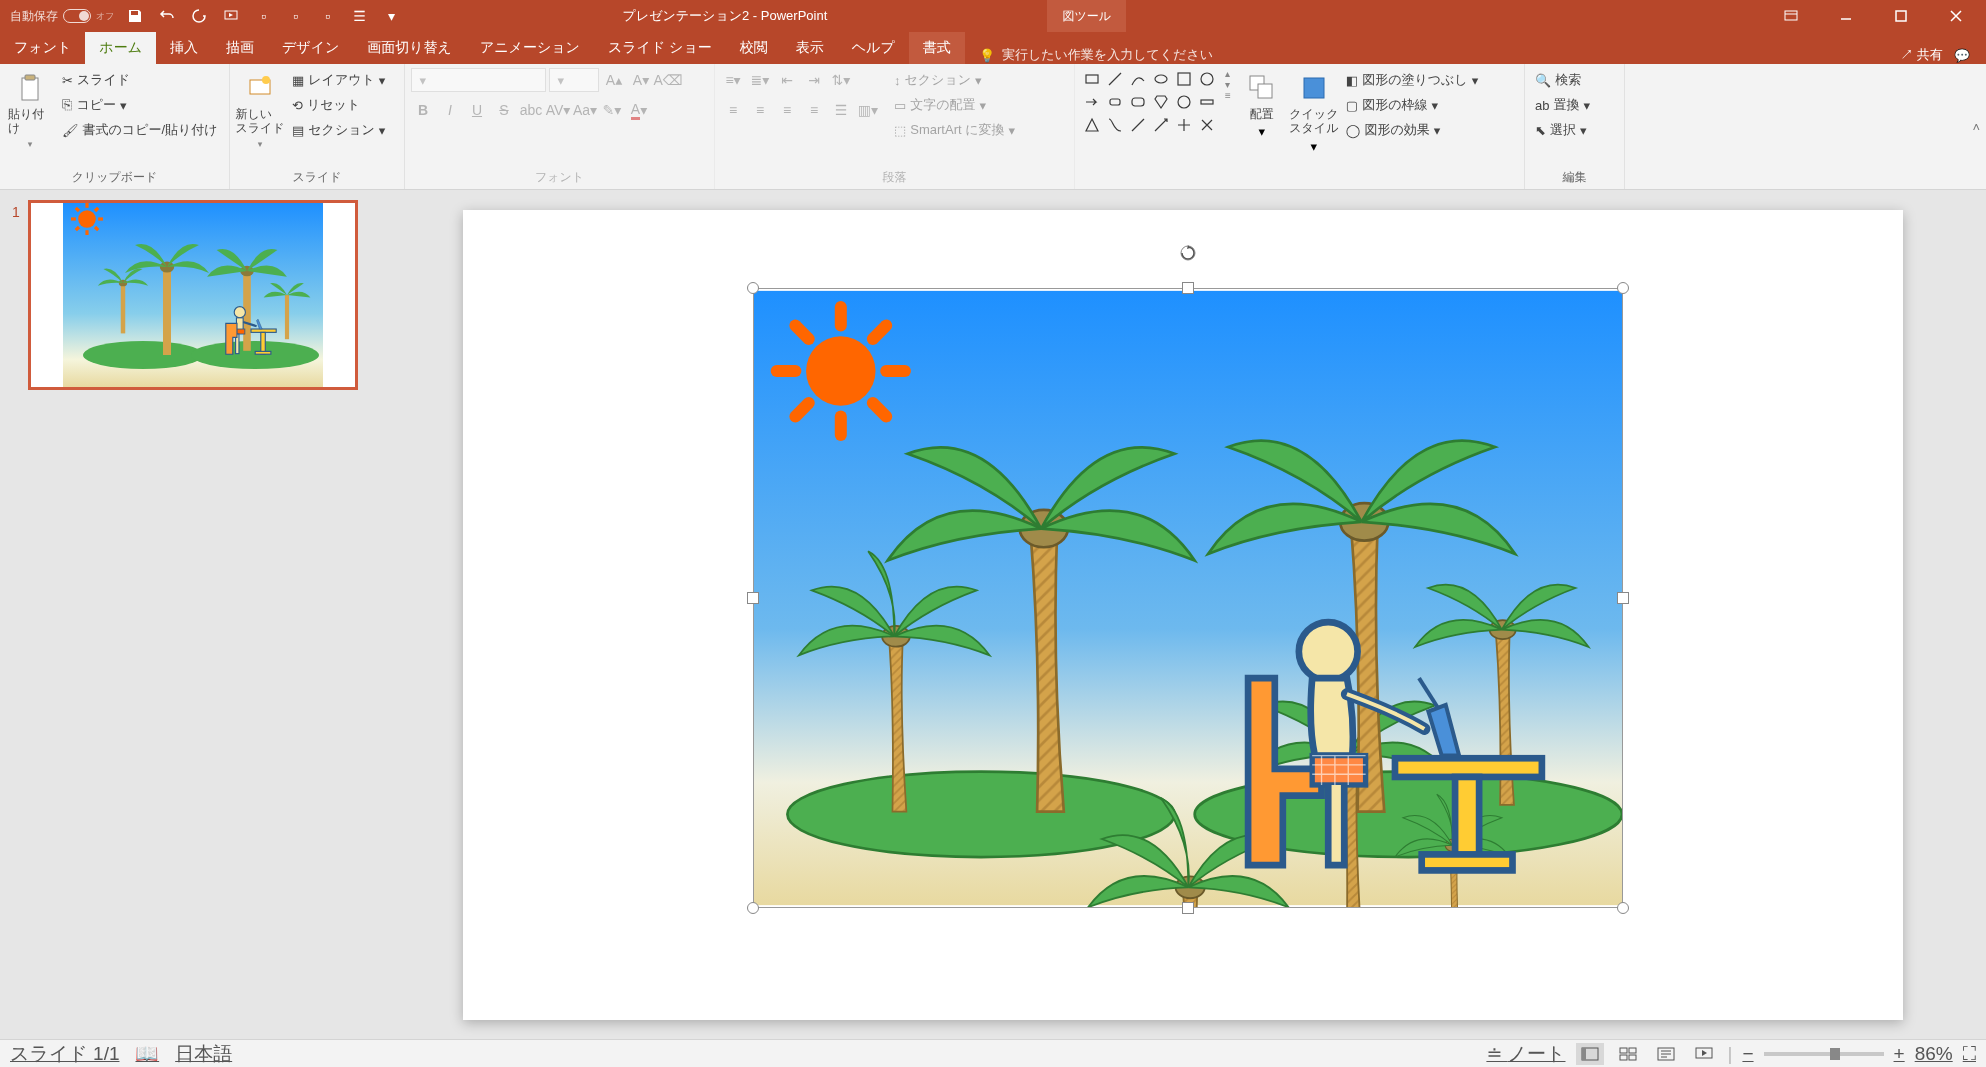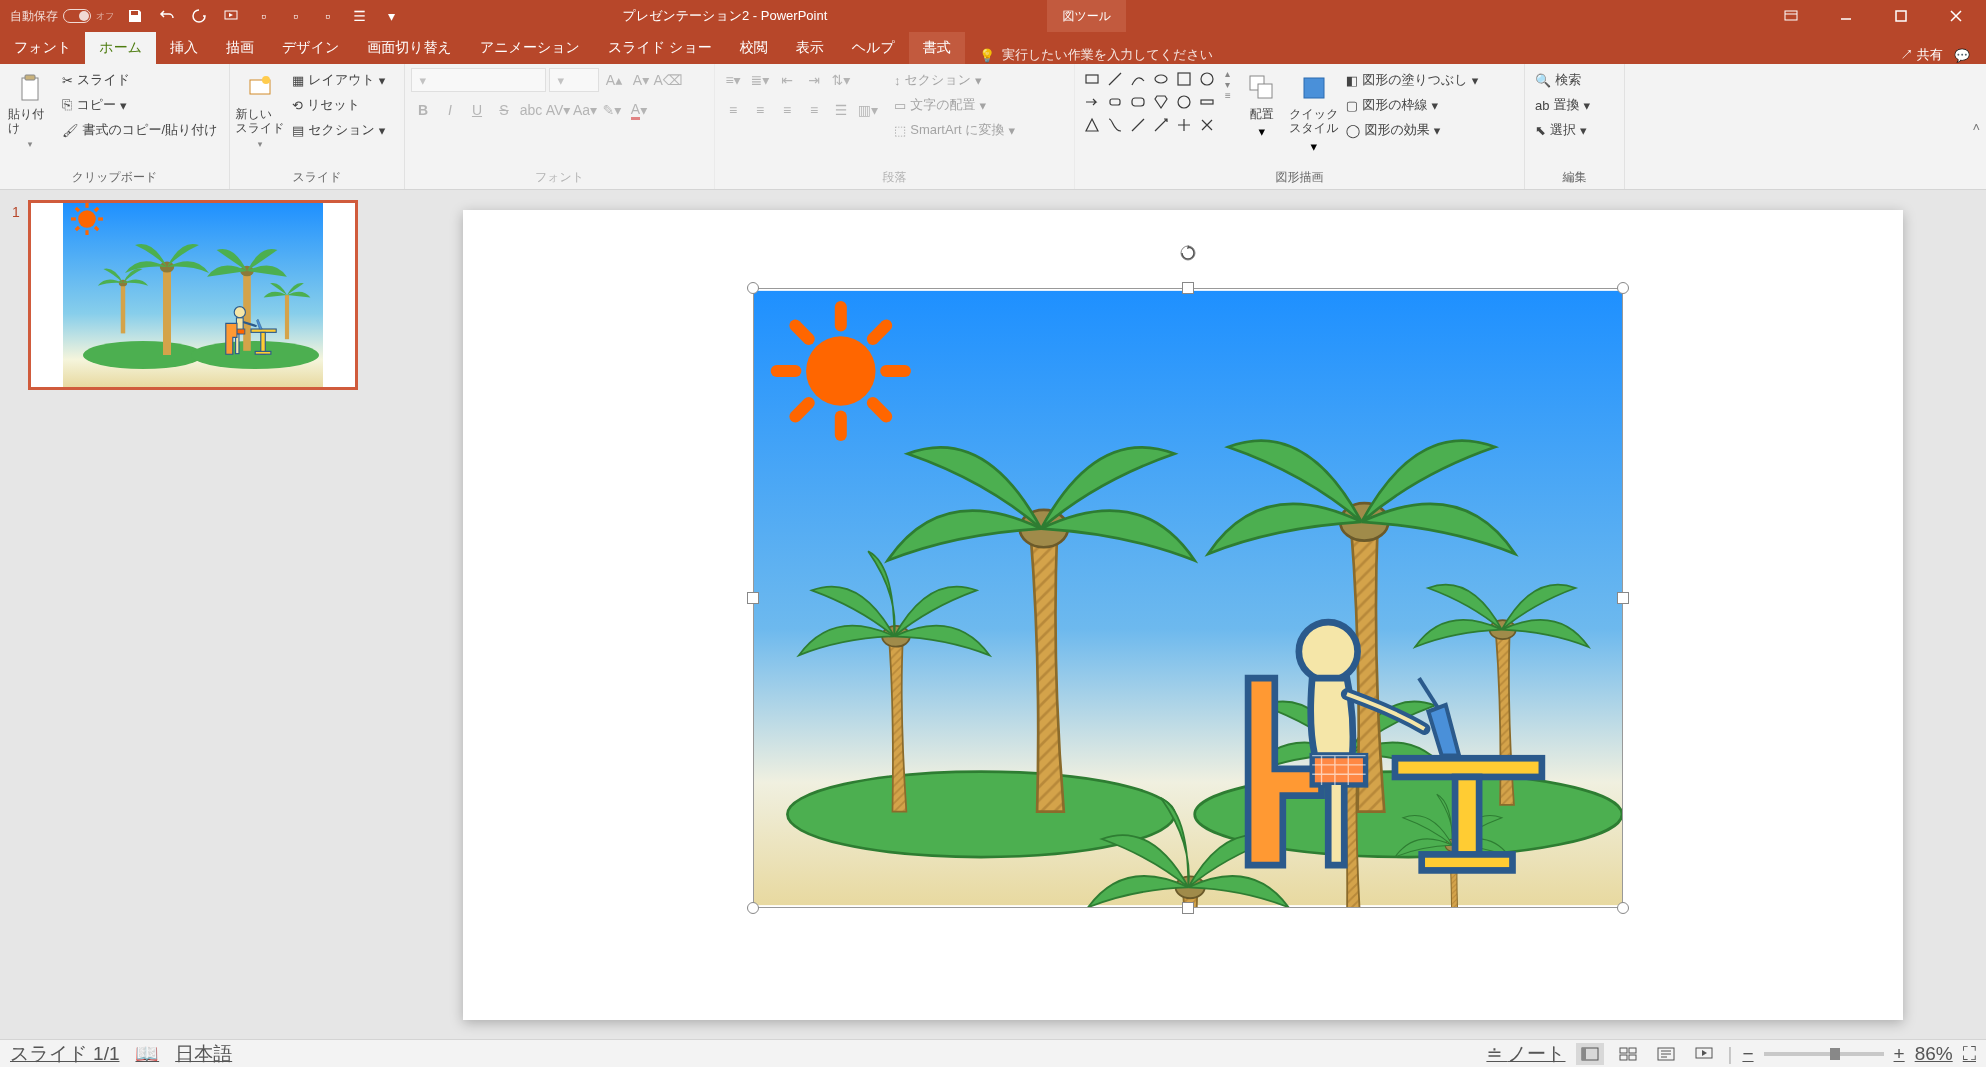--- a/index.html
+++ b/index.html
@@ -385,21 +385,20 @@
           </div>
         <div class="big-btn-label" style="white-space:pre">クイック
 スタイル</div>▾
       </div>
       <div class="stack">
         <div class="small-btn"><span>◧</span><span>図形の塗りつぶし</span> ▾</div>
         <div class="small-btn"><span>▢</span><span>図形の枠線</span> ▾</div>
         <div class="small-btn"><span>◯</span><span>図形の効果</span> ▾</div>
       </div>
     </div>
-    <div class="group-label">図形描画</div>
   </div>
 
   <div class="group" style="width:100px">
     <div class="group-content">
       <div class="stack">
         <div class="small-btn">
             <span>🔍</span>
             <span>検索</span>
           </div>
         <div class="small-btn"><span>ab</span><span>置換</span> ▾</div>

